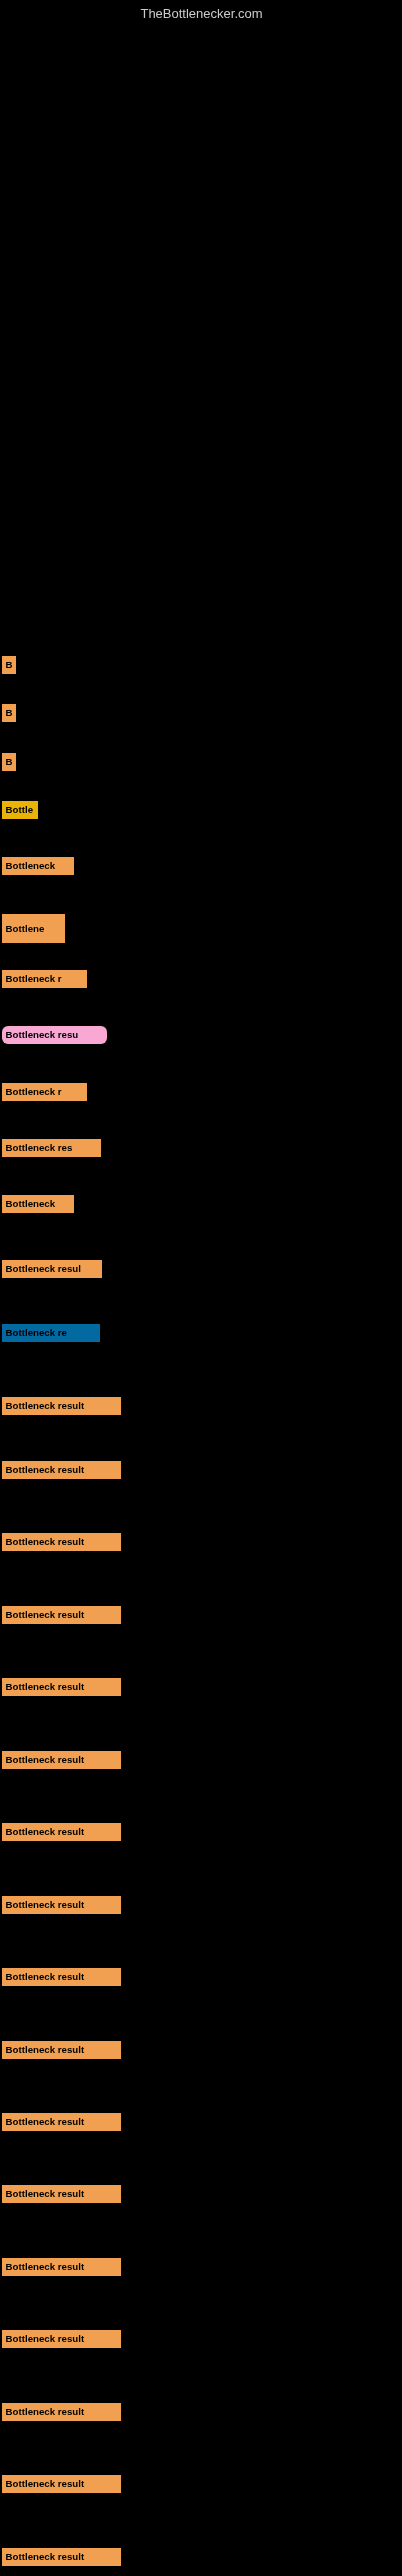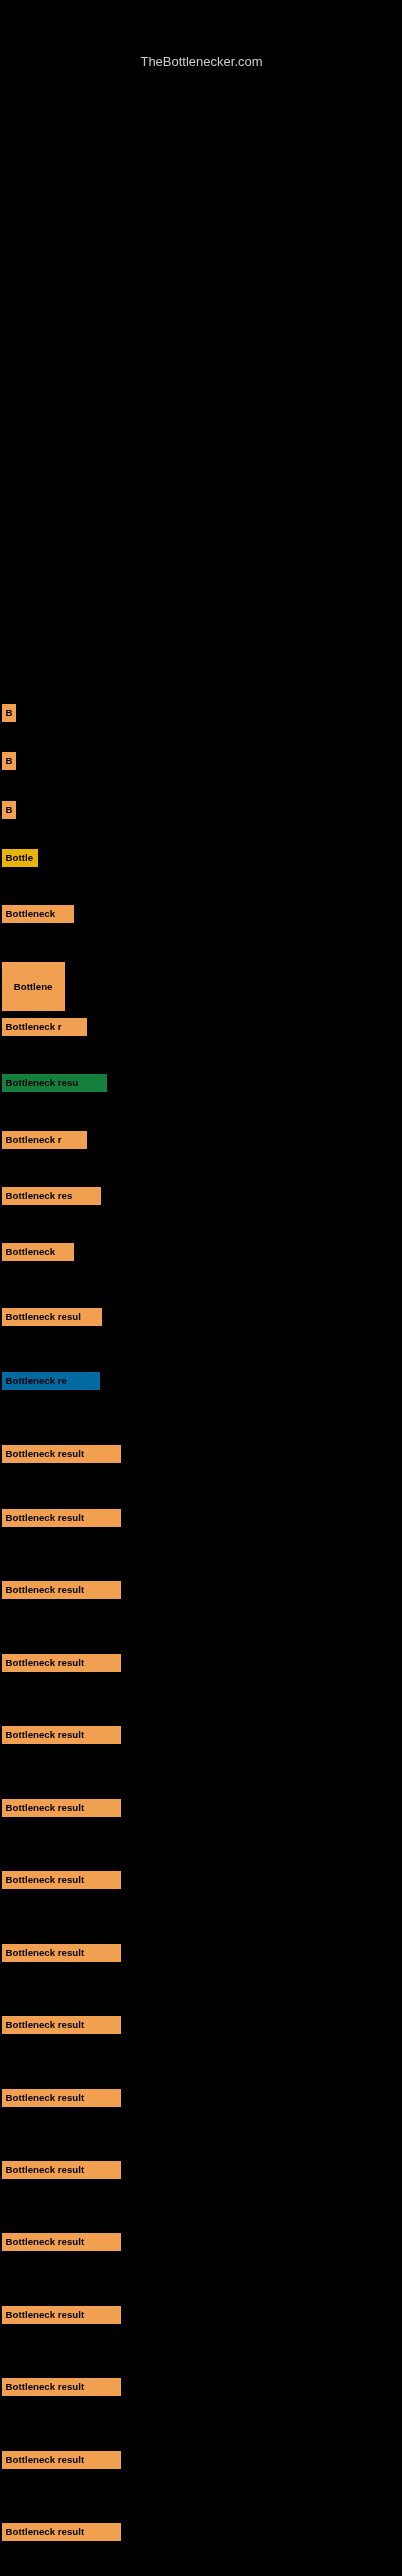--- a/index.html
+++ b/index.html
@@ -14,37 +14,36 @@
       font-family: Arial, sans-serif;
       position: relative;
     }
     .site-title {
       color: #cccccc;
       font-size: 13px;
       text-align: center;
       padding-top: 6.4px;
       padding-bottom: 6.4px;
       font-weight: normal;
-      margin-top: 48px;
     }
   </style>
 </head>
 <body>
 
 <div class="site-title">TheBottlenecker.com</div>
 
 <div id="results-container" style="position: relative; width: 403px; height: 2560px;">
 <div style="position: absolute; top: 628px; left: 1.6px; width: 14.5px; background-color: rgb(240, 160, 80); color: rgb(0, 0, 0); font-size: 9.7px; font-weight: bold; font-family: Arial, sans-serif; padding: 2.4px 4px; white-space: nowrap; overflow: hidden; line-height: 1.4;">B</div>
     <div style="position: absolute; top: 676px; left: 1.6px; width: 14.5px; background-color: rgb(240, 160, 80); color: rgb(0, 0, 0); font-size: 9.7px; font-weight: bold; font-family: Arial, sans-serif; padding: 2.4px 4px; white-space: nowrap; overflow: hidden; line-height: 1.4;">B</div>
     <div style="position: absolute; top: 725px; left: 1.6px; width: 14.5px; background-color: rgb(240, 160, 80); color: rgb(0, 0, 0); font-size: 9.7px; font-weight: bold; font-family: Arial, sans-serif; padding: 2.4px 4px; white-space: nowrap; overflow: hidden; line-height: 1.4;">B</div>
     <div style="position: absolute; top: 773px; left: 1.6px; width: 36px; background-color: #eab308; color: rgb(0, 0, 0); font-size: 9.7px; font-weight: bold; font-family: Arial, sans-serif; padding: 2.4px 4px; white-space: nowrap; overflow: hidden; line-height: 1.4;">Bottle</div>
     <div style="position: absolute; top: 829px; left: 1.6px; width: 72px; background-color: rgb(240, 160, 80); color: rgb(0, 0, 0); font-size: 9.7px; font-weight: bold; font-family: Arial, sans-serif; padding: 2.4px 4px; white-space: nowrap; overflow: hidden; line-height: 1.4;">Bottleneck</div>
-    <div style="position: absolute; top: 886px; left: 1.6px; width: 63px; background-color: rgb(240, 160, 80); color: rgb(0, 0, 0); font-size: 9.7px; font-weight: bold; font-family: Arial, sans-serif; padding: 18px 4px; white-space: nowrap; overflow: hidden; line-height: 1.4; text-align: center;">Bottlene</div>
+    <div style="position: absolute; top: 886px; left: 1.6px; width: 63px; background-color: rgb(240, 160, 80); color: rgb(0, 0, 0); font-size: 9.7px; font-weight: bold; font-family: Arial, sans-serif; padding: 8px 4px; white-space: nowrap; overflow: hidden; line-height: 1.4;">Bottlene</div>
     <div style="position: absolute; top: 942px; left: 1.6px; width: 85px; background-color: rgb(240, 160, 80); color: rgb(0, 0, 0); font-size: 9.7px; font-weight: bold; font-family: Arial, sans-serif; padding: 2.4px 4px; white-space: nowrap; overflow: hidden; line-height: 1.4;">Bottleneck r</div>
-    <div style="position: absolute; top: 998px; left: 1.6px; width: 105px; background-color: #15803d; color: rgb(0, 0, 0); font-size: 9.7px; font-weight: bold; font-family: Arial, sans-serif; padding: 2.4px 4px; white-space: nowrap; overflow: hidden; line-height: 1.4;">Bottleneck resu</div>
+    <div style="position: absolute; top: 998px; left: 1.6px; width: 105px; background-color: #f9a8d4; color: rgb(0, 0, 0); font-size: 9.7px; font-weight: bold; font-family: Arial, sans-serif; padding: 2.4px 4px; white-space: nowrap; overflow: hidden; line-height: 1.4; border-radius: 6px;">Bottleneck resu</div>
     <div style="position: absolute; top: 1055px; left: 1.6px; width: 85px; background-color: rgb(240, 160, 80); color: rgb(0, 0, 0); font-size: 9.7px; font-weight: bold; font-family: Arial, sans-serif; padding: 2.4px 4px; white-space: nowrap; overflow: hidden; line-height: 1.4;">Bottleneck r</div>
     <div style="position: absolute; top: 1111px; left: 1.6px; width: 99px; background-color: rgb(240, 160, 80); color: rgb(0, 0, 0); font-size: 9.7px; font-weight: bold; font-family: Arial, sans-serif; padding: 2.4px 4px; white-space: nowrap; overflow: hidden; line-height: 1.4;">Bottleneck res</div>
     <div style="position: absolute; top: 1167px; left: 1.6px; width: 72px; background-color: rgb(240, 160, 80); color: rgb(0, 0, 0); font-size: 9.7px; font-weight: bold; font-family: Arial, sans-serif; padding: 2.4px 4px; white-space: nowrap; overflow: hidden; line-height: 1.4;">Bottleneck</div>
     <div style="position: absolute; top: 1232px; left: 1.6px; width: 100px; background-color: rgb(240, 160, 80); color: rgb(0, 0, 0); font-size: 9.7px; font-weight: bold; font-family: Arial, sans-serif; padding: 2.4px 4px; white-space: nowrap; overflow: hidden; line-height: 1.4;">Bottleneck resul</div>
     <div style="position: absolute; top: 1296px; left: 1.6px; width: 98px; background-color: #0369a1; color: rgb(0, 0, 0); font-size: 9.7px; font-weight: bold; font-family: Arial, sans-serif; padding: 2.4px 4px; white-space: nowrap; overflow: hidden; line-height: 1.4;">Bottleneck re</div>
     <div style="position: absolute; top: 1369px; left: 1.6px; width: 119px; background-color: rgb(240, 160, 80); color: rgb(0, 0, 0); font-size: 9.7px; font-weight: bold; font-family: Arial, sans-serif; padding: 2.4px 4px; white-space: nowrap; overflow: hidden; line-height: 1.4;">Bottleneck result</div>
     <div style="position: absolute; top: 1433px; left: 1.6px; width: 119px; background-color: rgb(240, 160, 80); color: rgb(0, 0, 0); font-size: 9.7px; font-weight: bold; font-family: Arial, sans-serif; padding: 2.4px 4px; white-space: nowrap; overflow: hidden; line-height: 1.4;">Bottleneck result</div>
     <div style="position: absolute; top: 1505px; left: 1.6px; width: 119px; background-color: rgb(240, 160, 80); color: rgb(0, 0, 0); font-size: 9.7px; font-weight: bold; font-family: Arial, sans-serif; padding: 2.4px 4px; white-space: nowrap; overflow: hidden; line-height: 1.4;">Bottleneck result</div>
     <div style="position: absolute; top: 1578px; left: 1.6px; width: 119px; background-color: rgb(240, 160, 80); color: rgb(0, 0, 0); font-size: 9.7px; font-weight: bold; font-family: Arial, sans-serif; padding: 2.4px 4px; white-space: nowrap; overflow: hidden; line-height: 1.4;">Bottleneck result</div>
     <div style="position: absolute; top: 1650px; left: 1.6px; width: 119px; background-color: rgb(240, 160, 80); color: rgb(0, 0, 0); font-size: 9.7px; font-weight: bold; font-family: Arial, sans-serif; padding: 2.4px 4px; white-space: nowrap; overflow: hidden; line-height: 1.4;">Bottleneck result</div>

